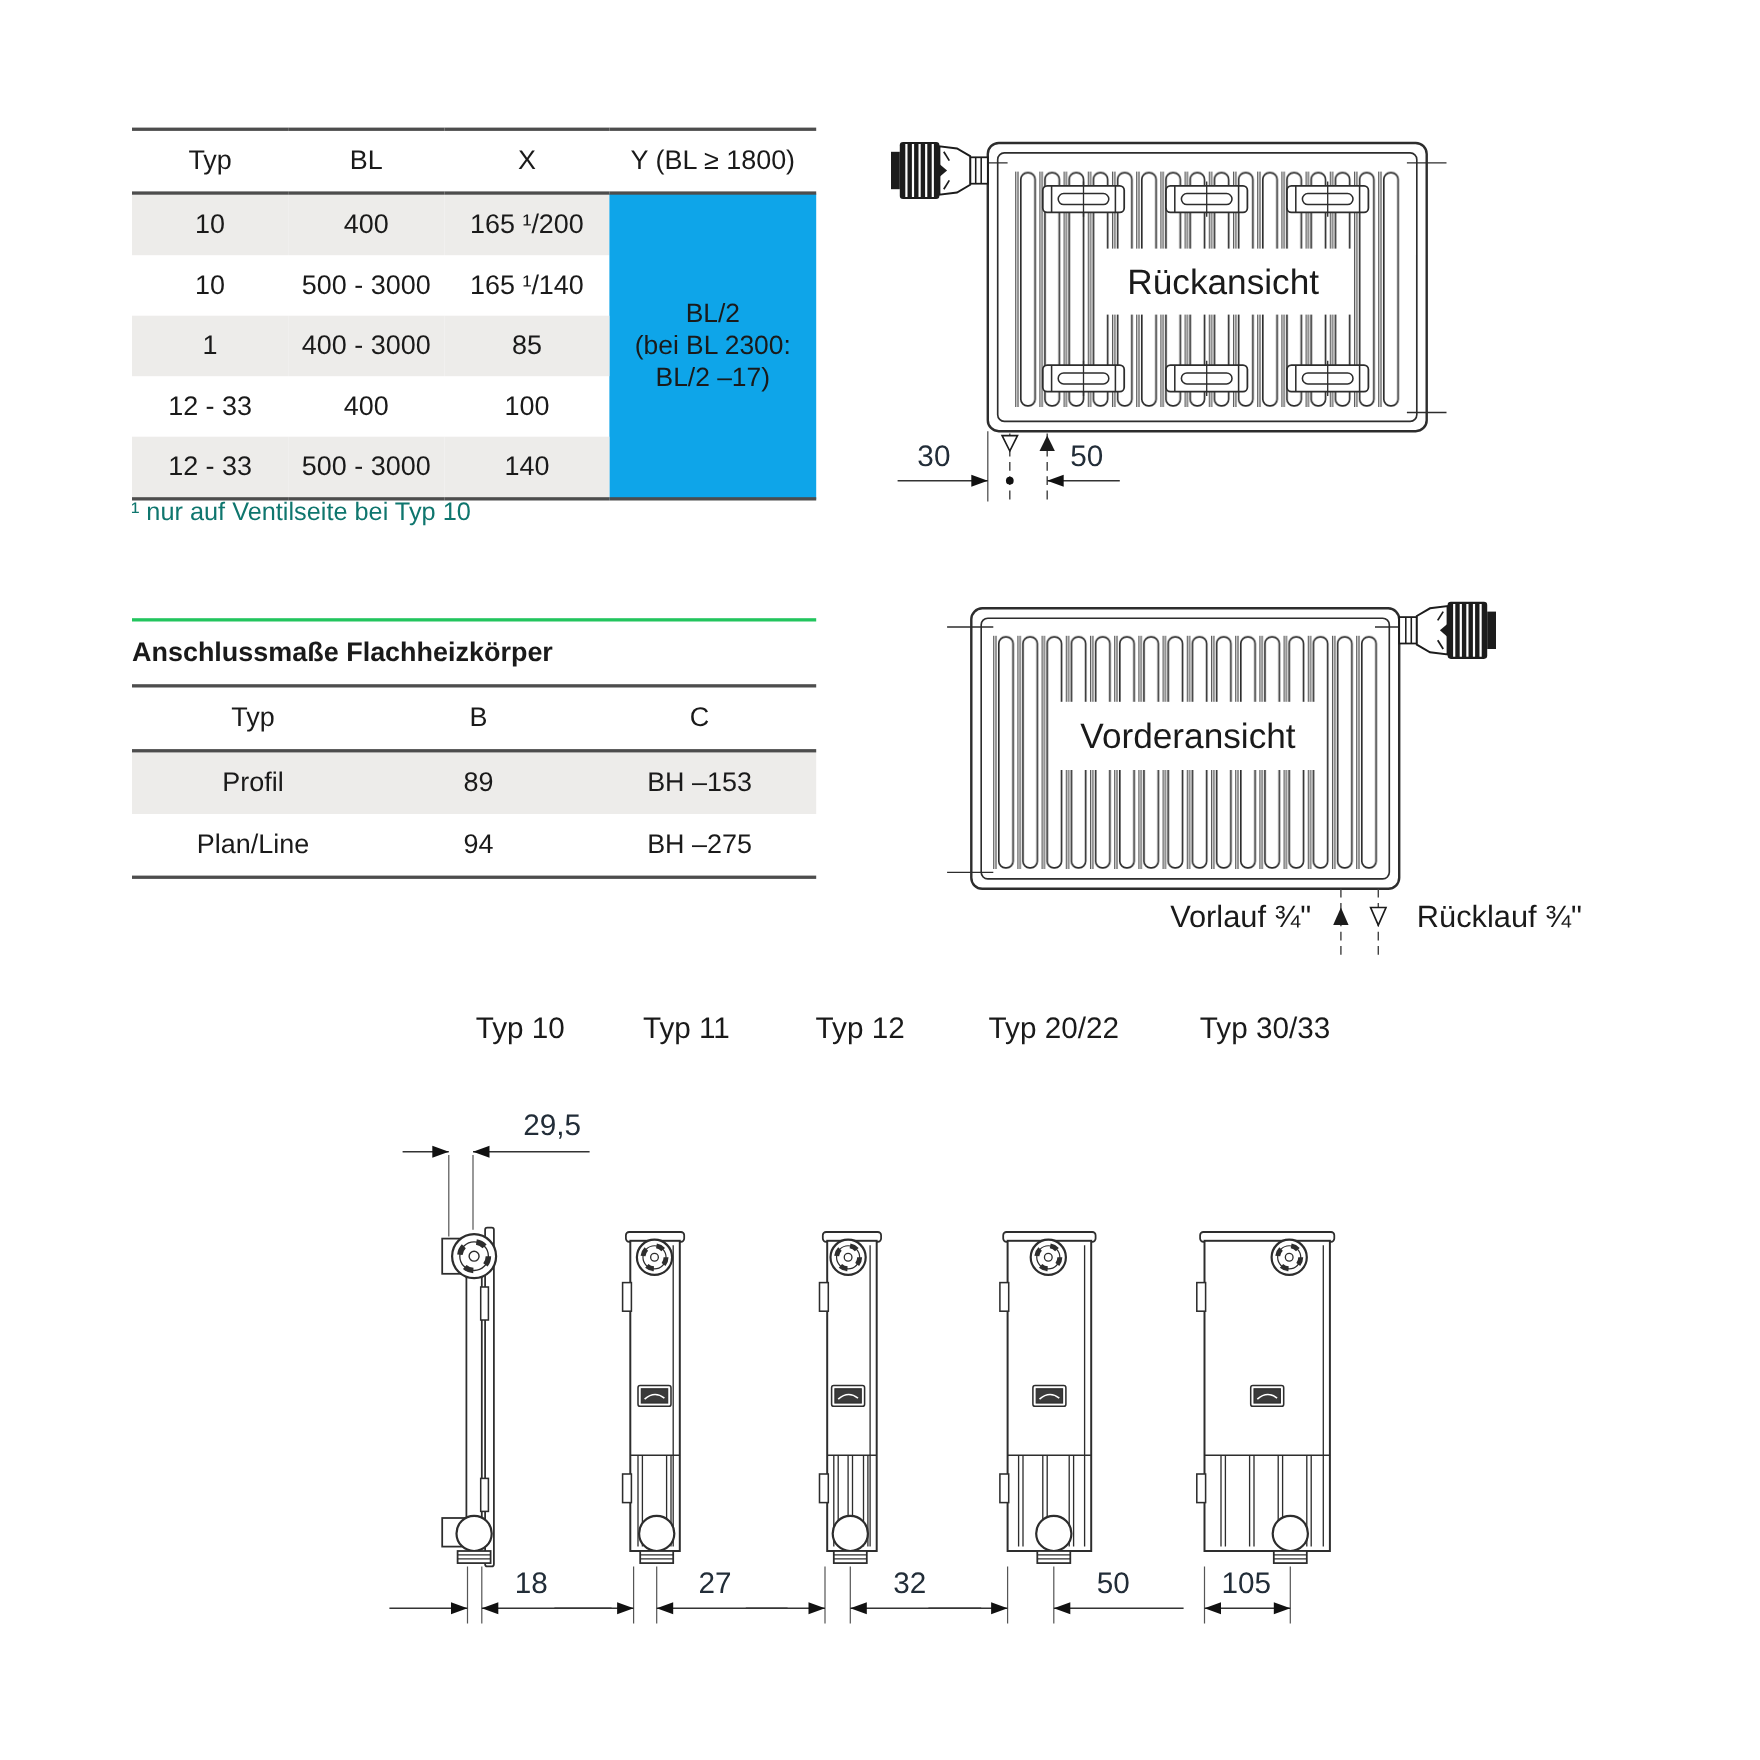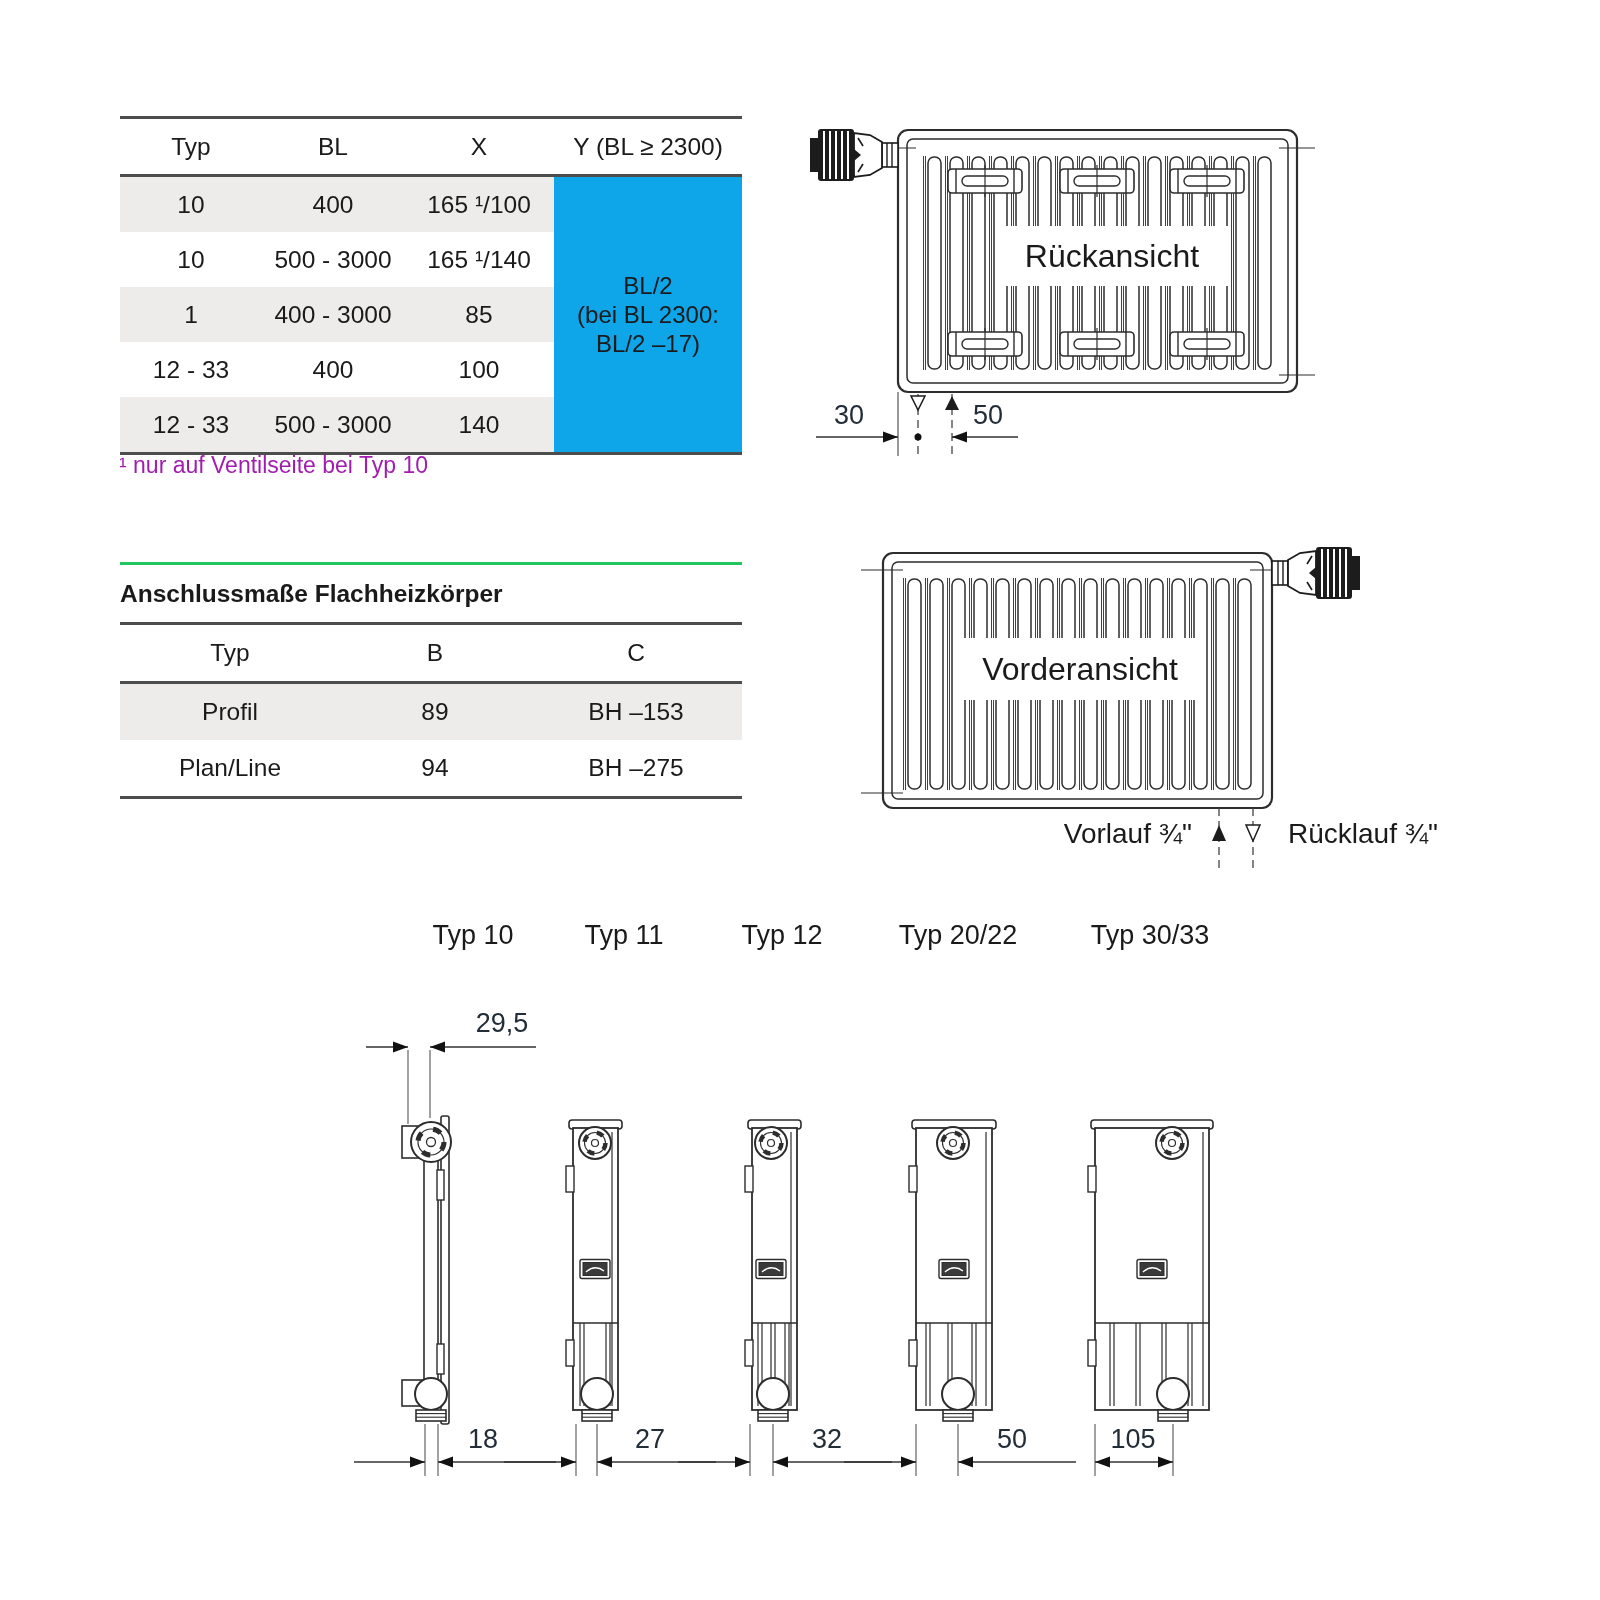--- a/index.html
+++ b/index.html
@@ -6,21 +6,21 @@
   #page{position:relative;width:1600px;height:1600px;background:#ffffff;overflow:hidden;
         font-family:"Liberation Sans", sans-serif;color:#1a1a1a;}
   
   .abs{position:absolute;}
   table{border-collapse:collapse;table-layout:fixed;}
   .t1{width:622px;border-top:3px solid #4d4d4d;border-bottom:3px solid #4d4d4d;}
   .t1 thead tr{border-bottom:3px solid #4d4d4d;}
   .t1 th,.t1 td{font-weight:400;font-size:24.5px;text-align:center;height:55px;padding:0;vertical-align:middle;}
   td.sh,th.sh{background:#edecea;}
   td.ycell{background:#0ea5e9;white-space:pre-line;line-height:1.22;font-size:24px;text-align:center;}
-  .footnote{font-size:23px;color:#a21caf;}
+  .footnote{font-size:23px;color:#0f766e;}
   .t2wrap{width:622px;border-top:3px solid #22c55e;}
   .t2title{font-size:24.5px;font-weight:700;height:57px;line-height:57px;}
   .t2{width:622px;border-top:3px solid #4d4d4d;border-bottom:3px solid #4d4d4d;}
   .t2 thead tr{border-bottom:3px solid #4d4d4d;}
   .t2 th,.t2 td{font-weight:400;font-size:24.5px;text-align:center;height:56px;padding:0;vertical-align:middle;}
   
   svg text{font-family:"Liberation Sans", sans-serif;fill:#1a1a1a;}
   .dimnum{fill:#222d38;font-size:27px;}
   .viewlabel{font-size:32px;}
   .typlabel{font-size:27px;}
@@ -36,28 +36,28 @@
         <col style="width:142px">
         <col style="width:142px">
         <col style="width:150px">
         <col style="width:188px">
       </colgroup>
     <thead>
       <tr>
         <th>Typ</th>
         <th>BL</th>
         <th>X</th>
-        <th>Y (BL ≥ 2300)</th>
+        <th>Y (BL ≥ 1800)</th>
       </tr>
     </thead>
     <tbody>
       <tr>
         <td class="sh">10</td>
         <td class="sh">400</td>
-        <td class="sh">165 ¹/100</td>
+        <td class="sh">165 ¹/200</td>
         <td class="ycell" rowspan="5">BL/2
 (bei BL 2300:
 BL/2 –17)</td>
       </tr>
       <tr>
         <td>10</td>
         <td>500 - 3000</td>
         <td>165 ¹/140</td>
       </tr>
       <tr>

